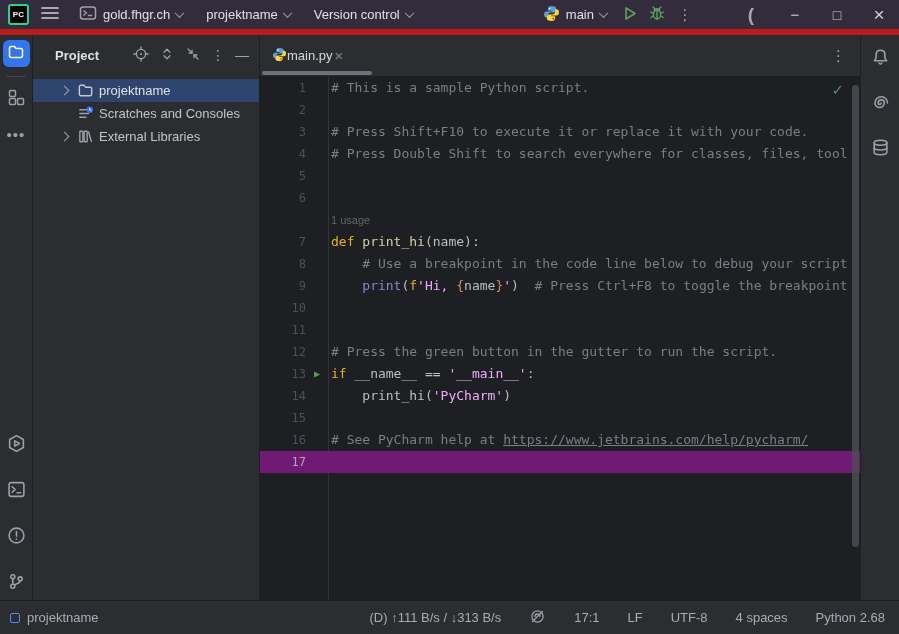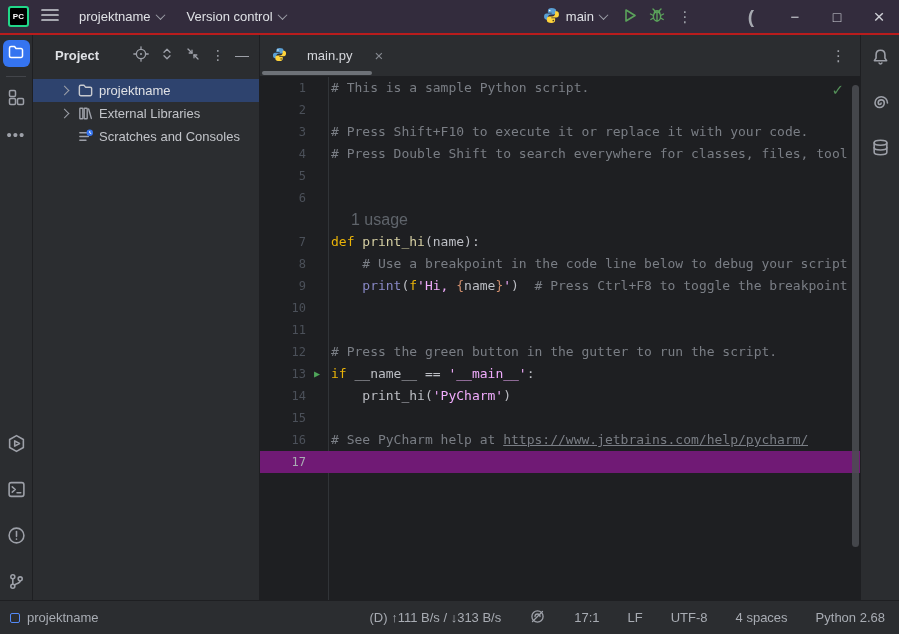--- a/index.html
+++ b/index.html
@@ -8,21 +8,21 @@
     background:#1E1F22;
     font-family:"Liberation Sans","DejaVu Sans",sans-serif;
     font-size:13px; color:#DFE1E5;
   }
   #app { position:relative; width:899px; height:634px; }
 
   
   .titlebar {
     position:absolute; top:0; left:0; right:0; height:35px;
     background:#332C3D; display:flex; align-items:center;
-    border-bottom:2px solid #b91c1c;
+    border-bottom:6px solid #b91c1c;
   }
   .tb-left { display:flex; align-items:center; gap:7px; padding-left:8px; }
   .tb-right { margin-left:auto; display:flex; align-items:center; }
   .pc-logo {
     width:21px; height:21px; background:#000; border:2px solid #21D789;
     border-radius:3px; display:grid; place-items:center;
     font-size:8px; font-weight:bold; letter-spacing:.3px; color:#fff;
   }
   .tb-btn {
     min-width:28px; height:28px; display:grid; place-items:center;
@@ -70,21 +70,21 @@
   .pp-minus { font-size:14px; color:#9DA0A8; }
   .tree { margin-top:4px; }
   .tree-row { height:23px; display:flex; align-items:center; gap:5px; padding-left:24px; color:#C2C4C9; }
   .tree-row.selected { background:#2E436E; color:#DFE1E5; }
   .chev-slot { width:14px; display:grid; place-items:center; }
   .tree-icon { width:18px; height:18px; display:grid; place-items:center; }
 
   
   .editor { position:absolute; left:260px; top:0; width:600px; height:565px; background:#1E1F22; }
   .tabbar { position:relative; height:42px; background:#2B2D30; border-bottom:1px solid #1E1F22; display:flex; align-items:center; }
-  .tab { display:flex; align-items:center; gap:20px; padding:0 10px 0 12px; height:100%; color:#D5D7DC; }
+  .tab { display:flex; align-items:center; gap:0; padding:0 10px 0 12px; height:100%; color:#D5D7DC; }
   .tab-close { color:#868A91; font-size:15px; margin-left:2px; }
   .tab-underline { position:absolute; left:2px; top:36px; width:110px; height:4px; border-radius:2px; background:#6E7278; }
   .tabbar-kebab { margin-left:auto; margin-right:14px; }
 
   .code-area { position:absolute; top:42px; left:0; right:0; bottom:0; overflow:hidden; }
   .gutter-line { position:absolute; left:68px; top:0; bottom:0; width:1px; background:#313438; }
   .code-row { position:relative; display:flex; height:22px; line-height:22px; font-family:"DejaVu Sans Mono","Liberation Mono",monospace; font-size:13px; white-space:pre; }
   .code-row.current { background:#701a75; }
   .lnum { width:46px; flex:none; text-align:right; color:#4B5059; font-size:12px; }
   .lnum.active { color:#A9ACB3; }
@@ -92,21 +92,21 @@
   .runslot.run { color:#4FA65A; font-size:10px; }
   .codetext { padding-left:3px; overflow:hidden; }
   .tok-comment { color:#7A7E85; }
   .tok-kw      { color:#eab308; }
   .tok-func    { color:#D5CFA3; }
   .tok-builtin { color:#8888C6; }
   .tok-str     { color:#f0abfc; }
   .tok-brace   { color:#CF8E6D; }
   .tok-plain   { color:#BCBEC4; }
   .tok-link    { color:#7A7E85; text-decoration:underline; }
-  .inlay { color:#5F646B; font-size:16px; font-family:"Liberation Sans","DejaVu Sans",sans-serif;margin-left:20px; }
+  .inlay { color:#5F646B; font-size:11px; font-family:"Liberation Sans","DejaVu Sans",sans-serif; }
   .check-icon { position:absolute; top:4px; right:16px; color:#549159; font-size:15px; font-weight:bold; }
   .vscroll { position:absolute; top:8px; right:1px; width:7px; height:462px; background:#4B4D52; border-radius:4px; opacity:.85; }
 
   
   .strip-right {
     position:absolute; right:0; top:0; bottom:0; width:39px;
     background:#2B2D30; border-left:1px solid #1E1F22;
     display:flex; flex-direction:column; align-items:center; gap:18px; padding-top:10px;
   }
 
@@ -134,20 +134,33 @@
       <div class="tb-btn">
         <span>
           <svg width="18" height="14" viewBox="0 0 18 14">
               <g class="icon-stroke" style="stroke:#CED0D6;stroke-width:1.7">
                 <line x1="1" y1="2" x2="17" y2="2"></line>
                 <line x1="1" y1="7" x2="17" y2="7"></line>
                 <line x1="1" y1="12" x2="17" y2="12"></line>
               </g>
             </svg>
         </span>
+      </div>
+      <div class="tb-widget">
+        <span>
+          <svg width="18" height="16" viewBox="0 0 18 16">
+              <g class="icon-stroke">
+                <rect x="1.5" y="2" width="15" height="12" rx="2.5"></rect>
+                <polyline points="5,6 7.5,8 5,10"></polyline>
+                <line x1="9.5" y1="10.5" x2="12.5" y2="10.5"></line>
+              </g>
+            </svg>
+        </span>
+        <span>gold.fhgr.ch</span>
+        <span class="chev down"></span>
       </div>
       <div class="tb-widget">
         <span>projektname</span>
         <span class="chev down"></span>
       </div>
       <div class="tb-widget">
         <span>Version control</span>
         <span class="chev down"></span>
       </div>
     </div>
@@ -319,48 +332,48 @@
               <span class="chev right"></span>
             </span>
           <span class="tree-icon">
             <svg width="17" height="17" viewBox="0 0 18 18">
                 <path class="icon-stroke" style="stroke:#C8CACF" d="M2.5 5 a1.5 1.5 0 0 1 1.5 -1.5 H7.5 L9 5.5 H14 A1.5 1.5 0 0 1 15.5 7 V13 A1.5 1.5 0 0 1 14 14.5 H4 A1.5 1.5 0 0 1 2.5 13 Z"></path>
               </svg>
           </span>
           <span>projektname</span>
         </div>
         <div class="tree-row">
+          <span class="chev-slot"></span>
+          <span class="tree-icon">
+            <svg width="17" height="17" viewBox="0 0 18 18">
+                <g class="icon-stroke">
+                  <line x1="3" y1="5" x2="10" y2="5"></line>
+                  <line x1="3" y1="9" x2="12" y2="9"></line>
+                  <line x1="3" y1="13" x2="9.5" y2="13"></line>
+                </g>
+                <circle cx="13.5" cy="5" r="3.4" fill="#3574F0"></circle>
+                <polyline points="13.5,3.6 13.5,5.2 14.7,5.8" fill="none" stroke="#fff" stroke-width="1" stroke-linecap="round"></polyline>
+              </svg>
+          </span>
+          <span>Scratches and Consoles</span>
+        </div>
+        <div class="tree-row">
           <span class="chev-slot">
               <span class="chev right"></span>
             </span>
           <span class="tree-icon">
             <svg width="17" height="17" viewBox="0 0 18 18">
                 <g class="icon-stroke">
                   <rect x="3" y="3.5" width="3.2" height="11" rx="0.6"></rect>
                   <rect x="7.6" y="3.5" width="3.2" height="11" rx="0.6"></rect>
                   <line x1="12.3" y1="4.2" x2="15.2" y2="14.2"></line>
                 </g>
               </svg>
           </span>
           <span>External Libraries</span>
-        </div>
-        <div class="tree-row">
-          <span class="chev-slot"></span>
-          <span class="tree-icon">
-            <svg width="17" height="17" viewBox="0 0 18 18">
-                <g class="icon-stroke">
-                  <line x1="3" y1="5" x2="10" y2="5"></line>
-                  <line x1="3" y1="9" x2="12" y2="9"></line>
-                  <line x1="3" y1="13" x2="9.5" y2="13"></line>
-                </g>
-                <circle cx="13.5" cy="5" r="3.4" fill="#3574F0"></circle>
-                <polyline points="13.5,3.6 13.5,5.2 14.7,5.8" fill="none" stroke="#fff" stroke-width="1" stroke-linecap="round"></polyline>
-              </svg>
-          </span>
-          <span>Scratches and Consoles</span>
         </div>
       </div>
     </div>
 
     <div class="editor">
       <div class="tabbar">
         <div class="tab">
           <span>
             <svg width="15" height="15" viewBox="0 0 16 16">
               <path d="M8 1 C5.8 1 4.6 1.9 4.6 3.6 V5.4 H8.2 V6.1 H3.2 C1.9 6.1 1 7.3 1 9 C1 10.7 1.9 11.9 3.2 11.9 H4.6 V9.8 C4.6 8.2 5.9 7 7.5 7 H10.2 C11.6 7 12.4 6.1 12.4 4.7 V3.6 C12.4 1.9 10.9 1 8 1 Z" fill="#5A9FD4"></path>

